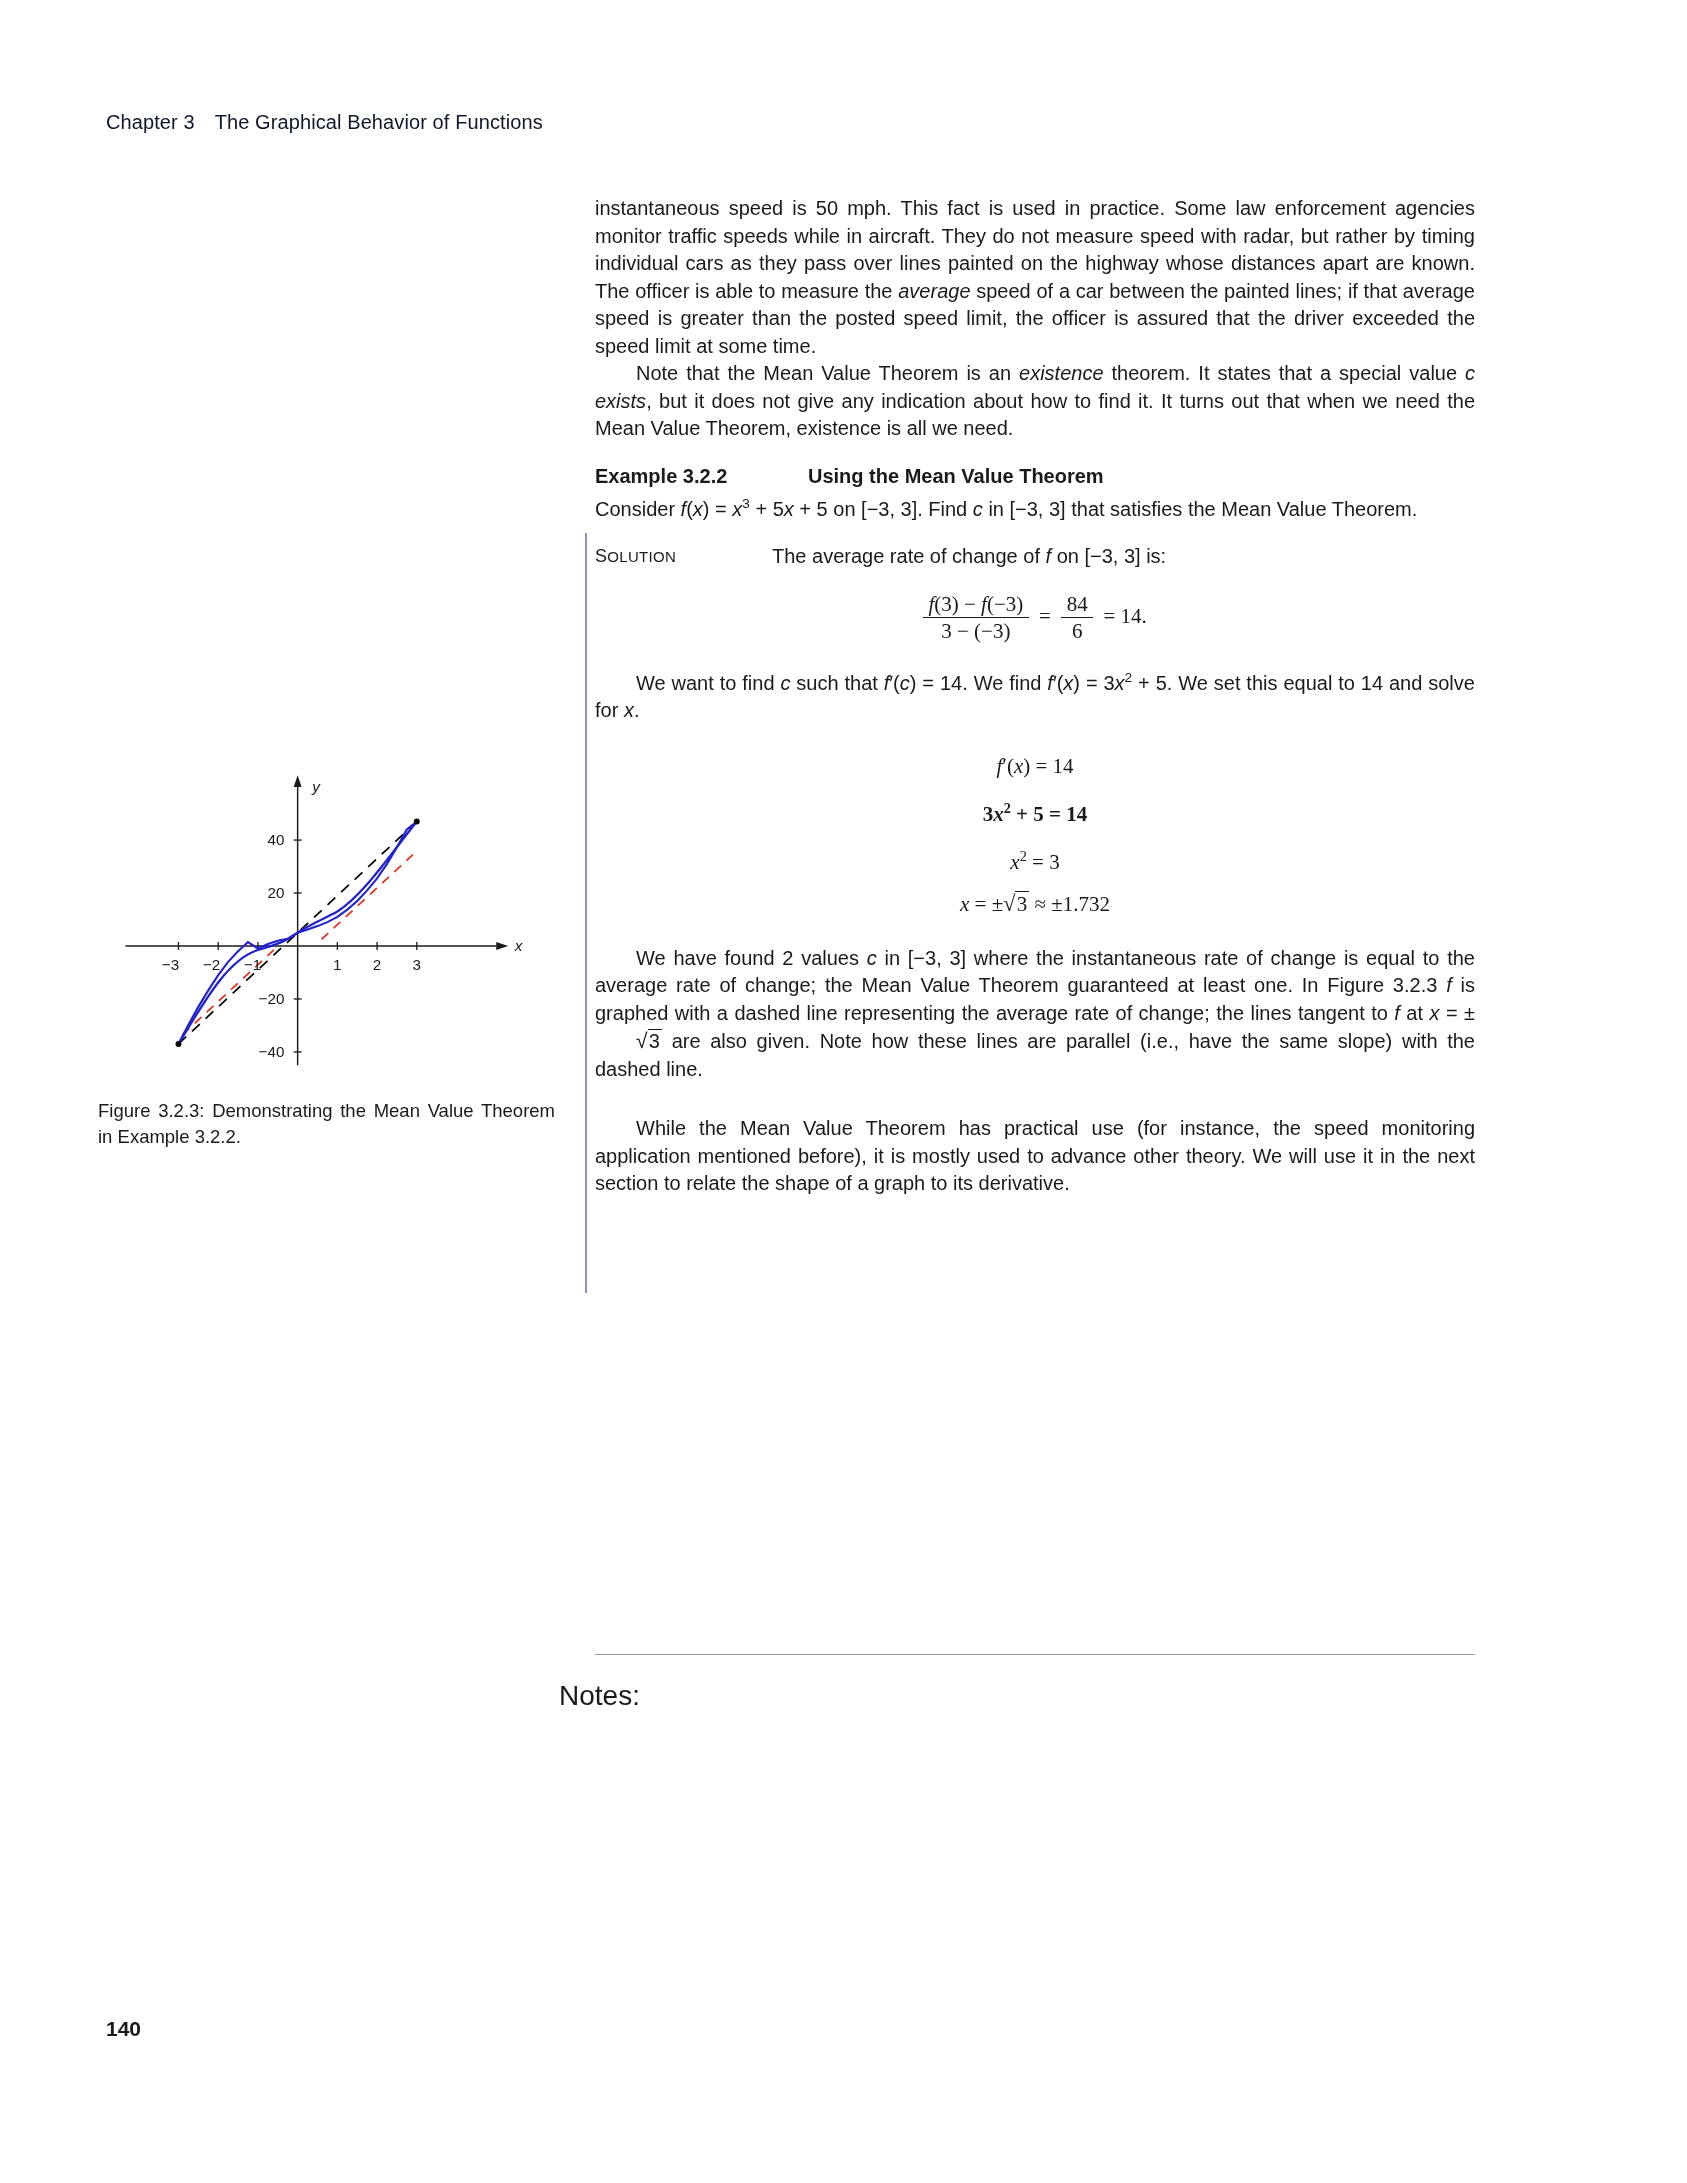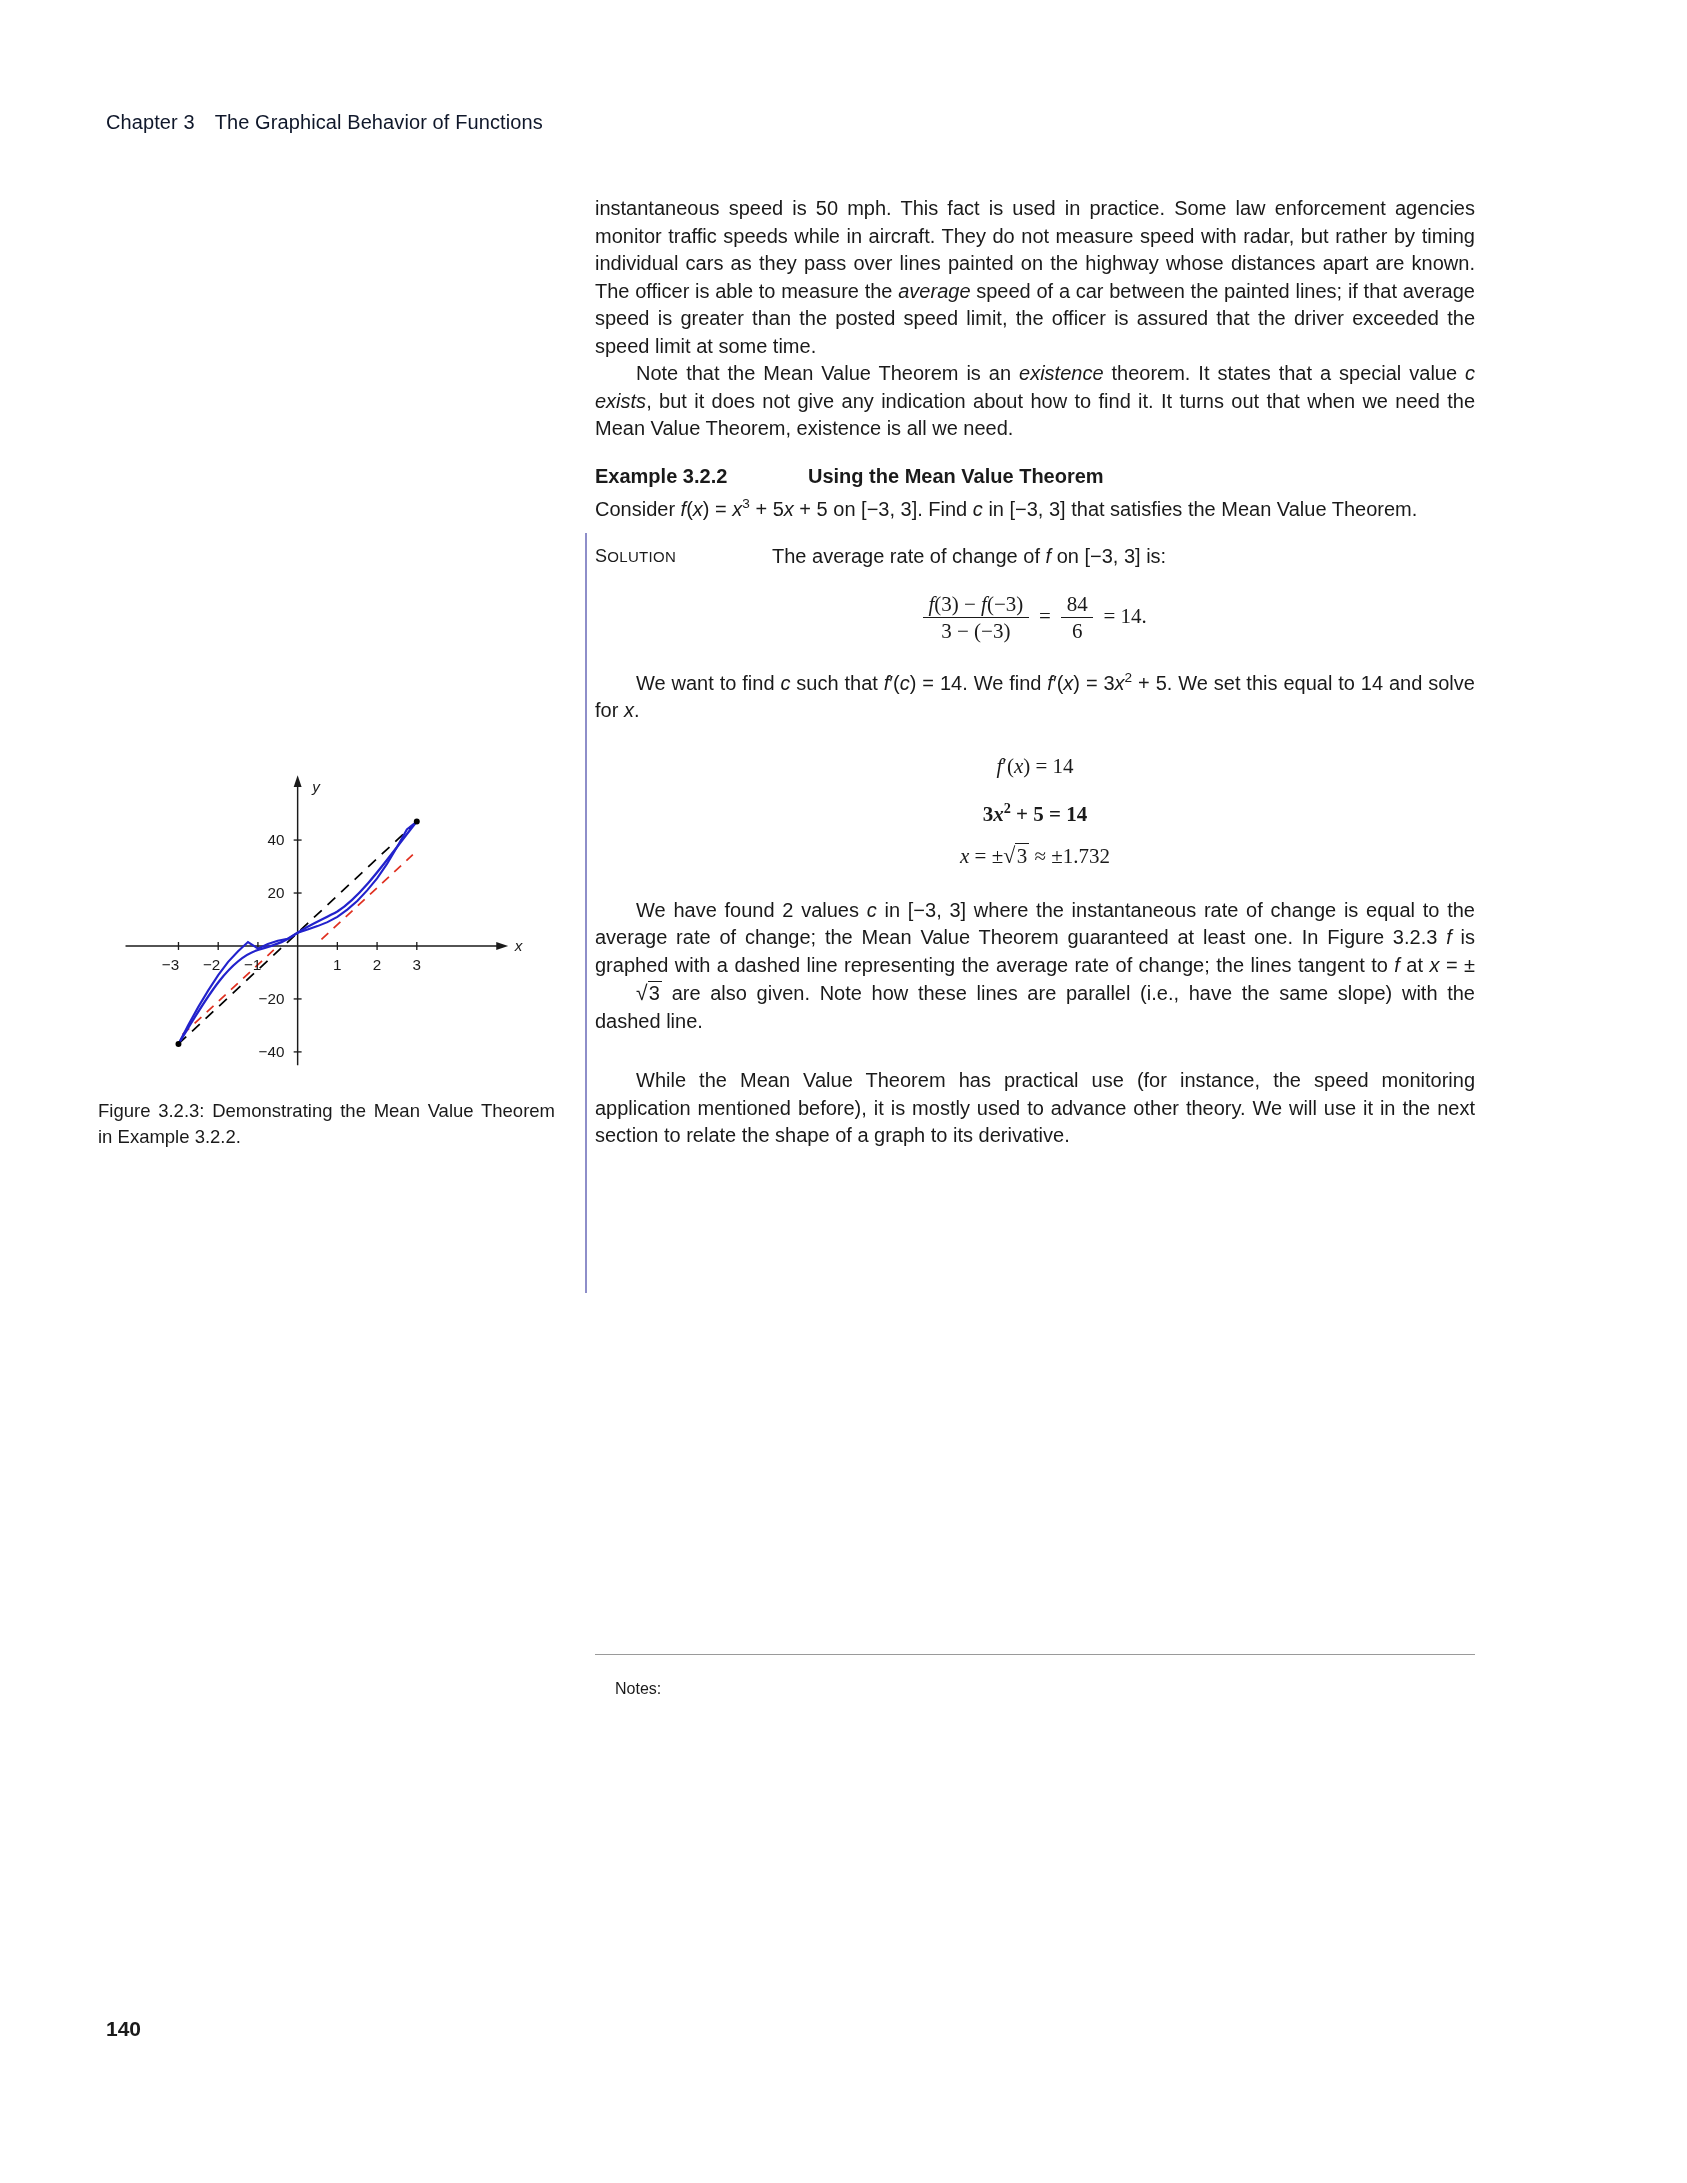--- a/index.html
+++ b/index.html
@@ -114,23 +114,23 @@
 
   
   .noterule {
     position:absolute;
     left:595px; top:1654px;
     width:880px; height:1.3px;
     background:#9a9a9a;
   }
   .noteslabel {
     position:absolute;
-    left:615px; top:1680px;
-    font-family:"Liberation Sans", sans-serif;
-    font-size:16px;
+    left:559px; top:1680px;
+    font-family:"Liberation Sans", sans-serif;
+    font-size:28px;
   }
 </style>
 </head>
 <body>
 
 <div class="page">
 
   <div class="runhead">
     <span class="ch">Chapter 3</span>
     <span>The Graphical Behavior of Functions</span>
@@ -207,20 +207,23 @@
 
     <div class="gap"></div>
 
     <div class="mathline" style="line-height:42px;">
       <span class="mi">f</span>′(<span class="mi">x</span>) = 14
     </div>
     <div class="mathline" style="line-height:42px;font-weight:bold;">
       3<span class="mi">x</span><sup>2</sup> + 5 = 14
     </div>
     <div class="mathline" style="line-height:42px;">
+      <span class="mi">x</span><sup>2</sup> = 3
+    </div>
+    <div class="mathline" style="line-height:42px;">
       <span class="mi">x</span> = ±<span class="sqrt"><span class="rad">√</span><span class="body">3</span></span> ≈ ±1.732
     </div>
 
     <div class="gap"></div>
 
     <p class="indent">
       We have found 2 values <span class="mi">c</span> in [−3, 3] where the instantaneous rate of change
       is equal to the average rate of change; the Mean Value Theorem guaranteed at
       least one. In Figure 3.2.3 <span class="mi">f</span> is graphed with a dashed line representing the average
       rate of change; the lines tangent to <span class="mi">f</span> at <span class="mi">x</span> = ±<span class="sqrt"><span class="rad">√</span><span class="body">3</span></span> are also given. Note how

